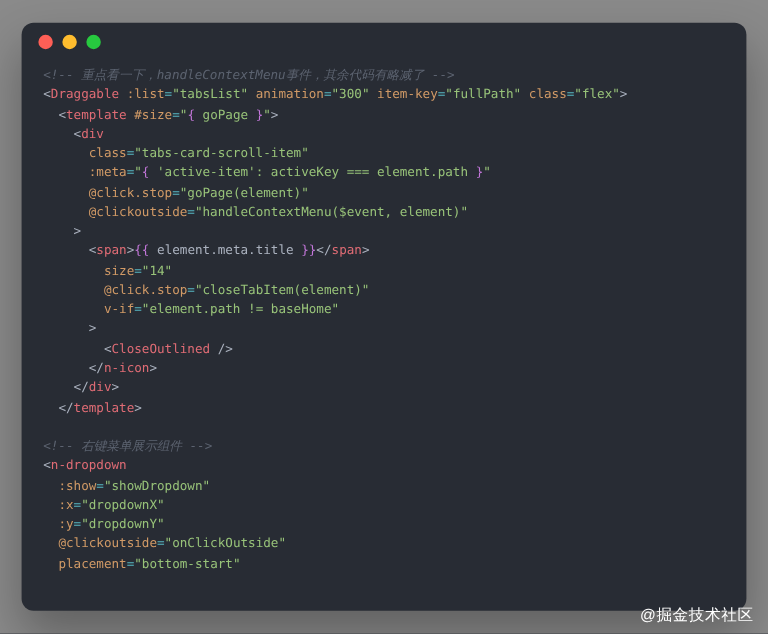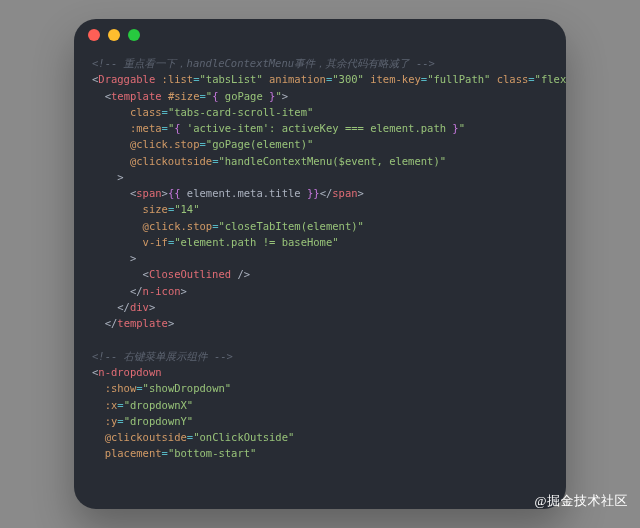--- a/index.html
+++ b/index.html
@@ -7,24 +7,24 @@
   background: #8a8a8a;
   width: 640px;
   height: 528px;
   display: flex;
   align-items: center;
   justify-content: center;
   font-family: "Menlo", "Monaco", "Consolas", monospace;
   position: relative;
 }
 .window {
-  width: 492px;
+  width: 604px;
   height: 490px;
   background: #282c34;
-  border-radius: 22px;
+  border-radius: 10px;
   box-shadow: 0 20px 40px rgba(0,0,0,0.3);
   overflow: hidden;
 }
 .titlebar {
   height: 32px;
   display: flex;
   align-items: center;
   padding-left: 14px;
   gap: 8px;
 }
@@ -43,40 +43,41 @@
 .c-tag { color: #e06c75; }
 .c-attr { color: #d19a66; }
 .c-punct { color: #abb2bf; }
 .c-eq { color: #56b6c2; }
 .c-str { color: #98c379; }
 .c-brace { color: #c678dd; }
 .c-text { color: #abb2bf; }
 .watermark {
   position: absolute;
   right: 12px;
-  bottom: 18px;
+  bottom: 6px;
   color: #fff;
   font-size: 13px;
-  font-family: Liberation Serif, serif;
+  font-family: Liberation Sans, sans-serif;
   letter-spacing: 0.5px;
 }
 </style>
 </head>
 <body>
 
 <div class="window">
   <div class="titlebar">
     <span class="dot dot-red"></span>
     <span class="dot dot-yellow"></span>
     <span class="dot dot-green"></span>
   </div>
   <div class="code" id="code-container">
       <div class="line"><span class="c-comment">&lt;!-- 重点看一下，handleContextMenu事件，其余代码有略减了 --&gt;</span></div>
       <div class="line"><span class="c-punct">&lt;</span><span class="c-tag">Draggable</span><span class="c-text"> </span><span class="c-attr">:list</span><span class="c-eq">=</span><span class="c-str">"tabsList"</span><span class="c-text"> </span><span class="c-attr">animation</span><span class="c-eq">=</span><span class="c-str">"300"</span><span class="c-text"> </span><span class="c-attr">item-key</span><span class="c-eq">=</span><span class="c-str">"fullPath"</span><span class="c-text"> </span><span class="c-attr">class</span><span class="c-eq">=</span><span class="c-str">"flex"</span><span class="c-punct">&gt;</span></div>
       <div class="line">  <span class="c-punct">&lt;</span><span class="c-tag">template</span><span class="c-text"> </span><span class="c-attr">#size</span><span class="c-eq">=</span><span class="c-str">"</span><span class="c-brace">{</span><span class="c-str"> goPage </span><span class="c-brace">}</span><span class="c-str">"</span><span class="c-punct">&gt;</span></div>
+      <div class="line">    <span class="c-punct">&lt;</span><span class="c-tag">div</span></div>
       <div class="line">      <span class="c-attr">class</span><span class="c-eq">=</span><span class="c-str">"tabs-card-scroll-item"</span></div>
       <div class="line">      <span class="c-attr">:meta</span><span class="c-eq">=</span><span class="c-str">"</span><span class="c-brace">{</span><span class="c-str"> 'active-item': activeKey === element.path </span><span class="c-brace">}</span><span class="c-str">"</span></div>
       <div class="line">      <span class="c-attr">@click.stop</span><span class="c-eq">=</span><span class="c-str">"goPage(element)"</span></div>
       <div class="line">      <span class="c-attr">@clickoutside</span><span class="c-eq">=</span><span class="c-str">"handleContextMenu($event, element)"</span></div>
       <div class="line">    <span class="c-punct">&gt;</span></div>
       <div class="line">      <span class="c-punct">&lt;</span><span class="c-tag">span</span><span class="c-punct">&gt;</span><span class="c-brace">{{</span><span class="c-text"> element.meta.title </span><span class="c-brace">}}</span><span class="c-punct">&lt;/</span><span class="c-tag">span</span><span class="c-punct">&gt;</span></div>
       <div class="line">        <span class="c-attr">size</span><span class="c-eq">=</span><span class="c-str">"14"</span></div>
       <div class="line">        <span class="c-attr">@click.stop</span><span class="c-eq">=</span><span class="c-str">"closeTabItem(element)"</span></div>
       <div class="line">        <span class="c-attr">v-if</span><span class="c-eq">=</span><span class="c-str">"element.path != baseHome"</span></div>
       <div class="line">      <span class="c-punct">&gt;</span></div>

